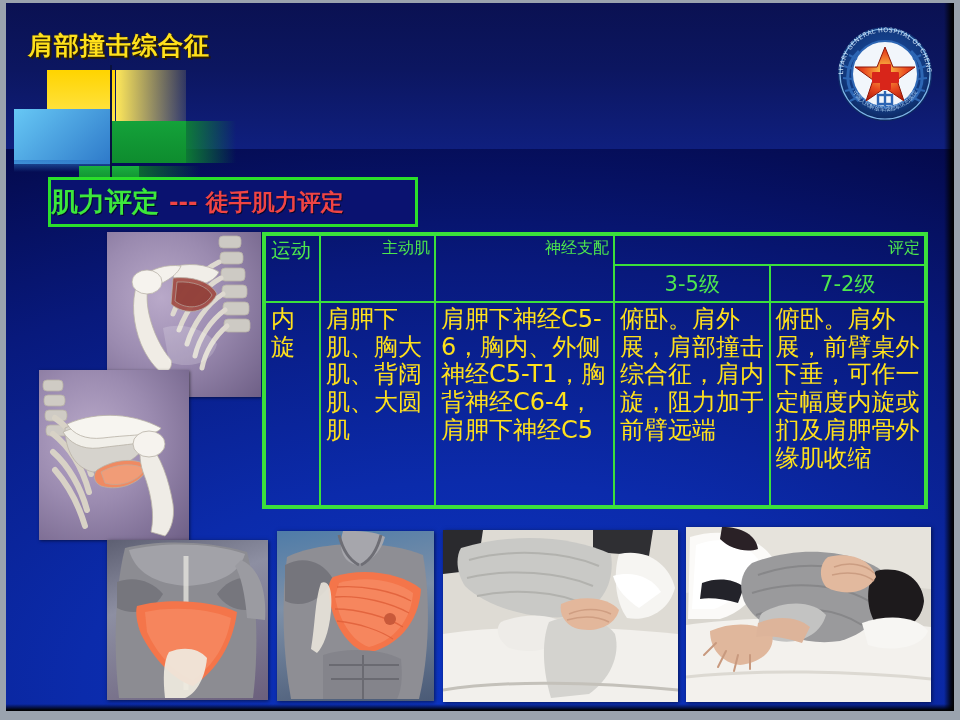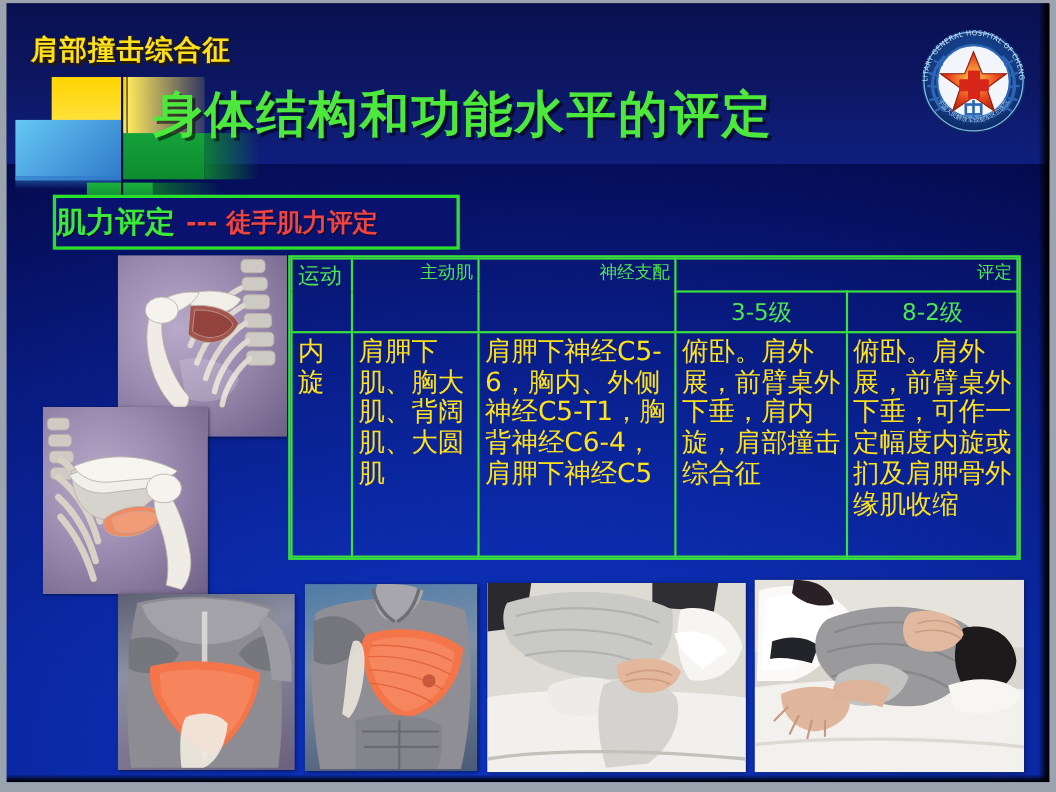--- a/index.html
+++ b/index.html
@@ -132,21 +132,20 @@
       <div class="dq-blue"></div>
       <div class="dq-bluefade"></div>
       <div class="dq-green"></div>
       <div class="dq-greenfade"></div>
       <div class="dq-green2"></div>
       <div class="dq-green2fade"></div>
       <div class="dq-vline"></div>
     </div>
 
     <div class="kicker">肩部撞击综合征</div>
-    <div class="maintitle">身体结构和功能水平的评定</div>
 
     <div class="logo">
       <svg width="118" height="112" viewBox="0 0 118 112">
         <defs>
           <radialGradient id="lgbg" cx="50%" cy="45%" r="60%">
             <stop offset="0%" stop-color="#1b4fa8"></stop>
             <stop offset="70%" stop-color="#123a80"></stop>
             <stop offset="100%" stop-color="#0a1f52"></stop>
           </radialGradient>
           <radialGradient id="starg" cx="50%" cy="45%" r="60%">
@@ -278,27 +277,27 @@
       <table>
         <tbody>
             <tr>
           <td class="c1 hd-l" rowspan="2">运动</td>
           <td class="c2 hd" rowspan="2">主动肌</td>
           <td class="c3 hd" rowspan="2">神经支配</td>
           <td class="hd" colspan="2">评定</td>
         </tr>
         <tr>
           <td class="c4 sub">3-5级</td>
-          <td class="c5 sub">8-2级</td>
+          <td class="c5 sub">7-2级</td>
         </tr>
         <tr>
           <td class="c1">内旋</td>
           <td class="c2">肩胛下肌、胸大肌、背阔肌、大圆肌</td>
           <td class="c3">肩胛下神经C5-6，胸内、外侧神经C5-T1，胸背神经C6-4，肩胛下神经C5</td>
-          <td class="c4">俯卧。肩外展，前臂桌外下垂，肩内旋，肩部撞击综合征</td>
+          <td class="c4">俯卧。肩外展，肩部撞击综合征，肩内旋，阻力加于前臂远端</td>
           <td class="c5">俯卧。肩外展，前臂桌外下垂，可作一定幅度内旋或扪及肩胛骨外缘肌收缩</td>
         </tr>
       </tbody>
         </table>
     </div>
 
     <div class="ph ph1">
       <div class="bg-gray"></div>
       <svg width="161" height="160" viewBox="0 0 161 160" style="position:absolute;inset:0">
 

